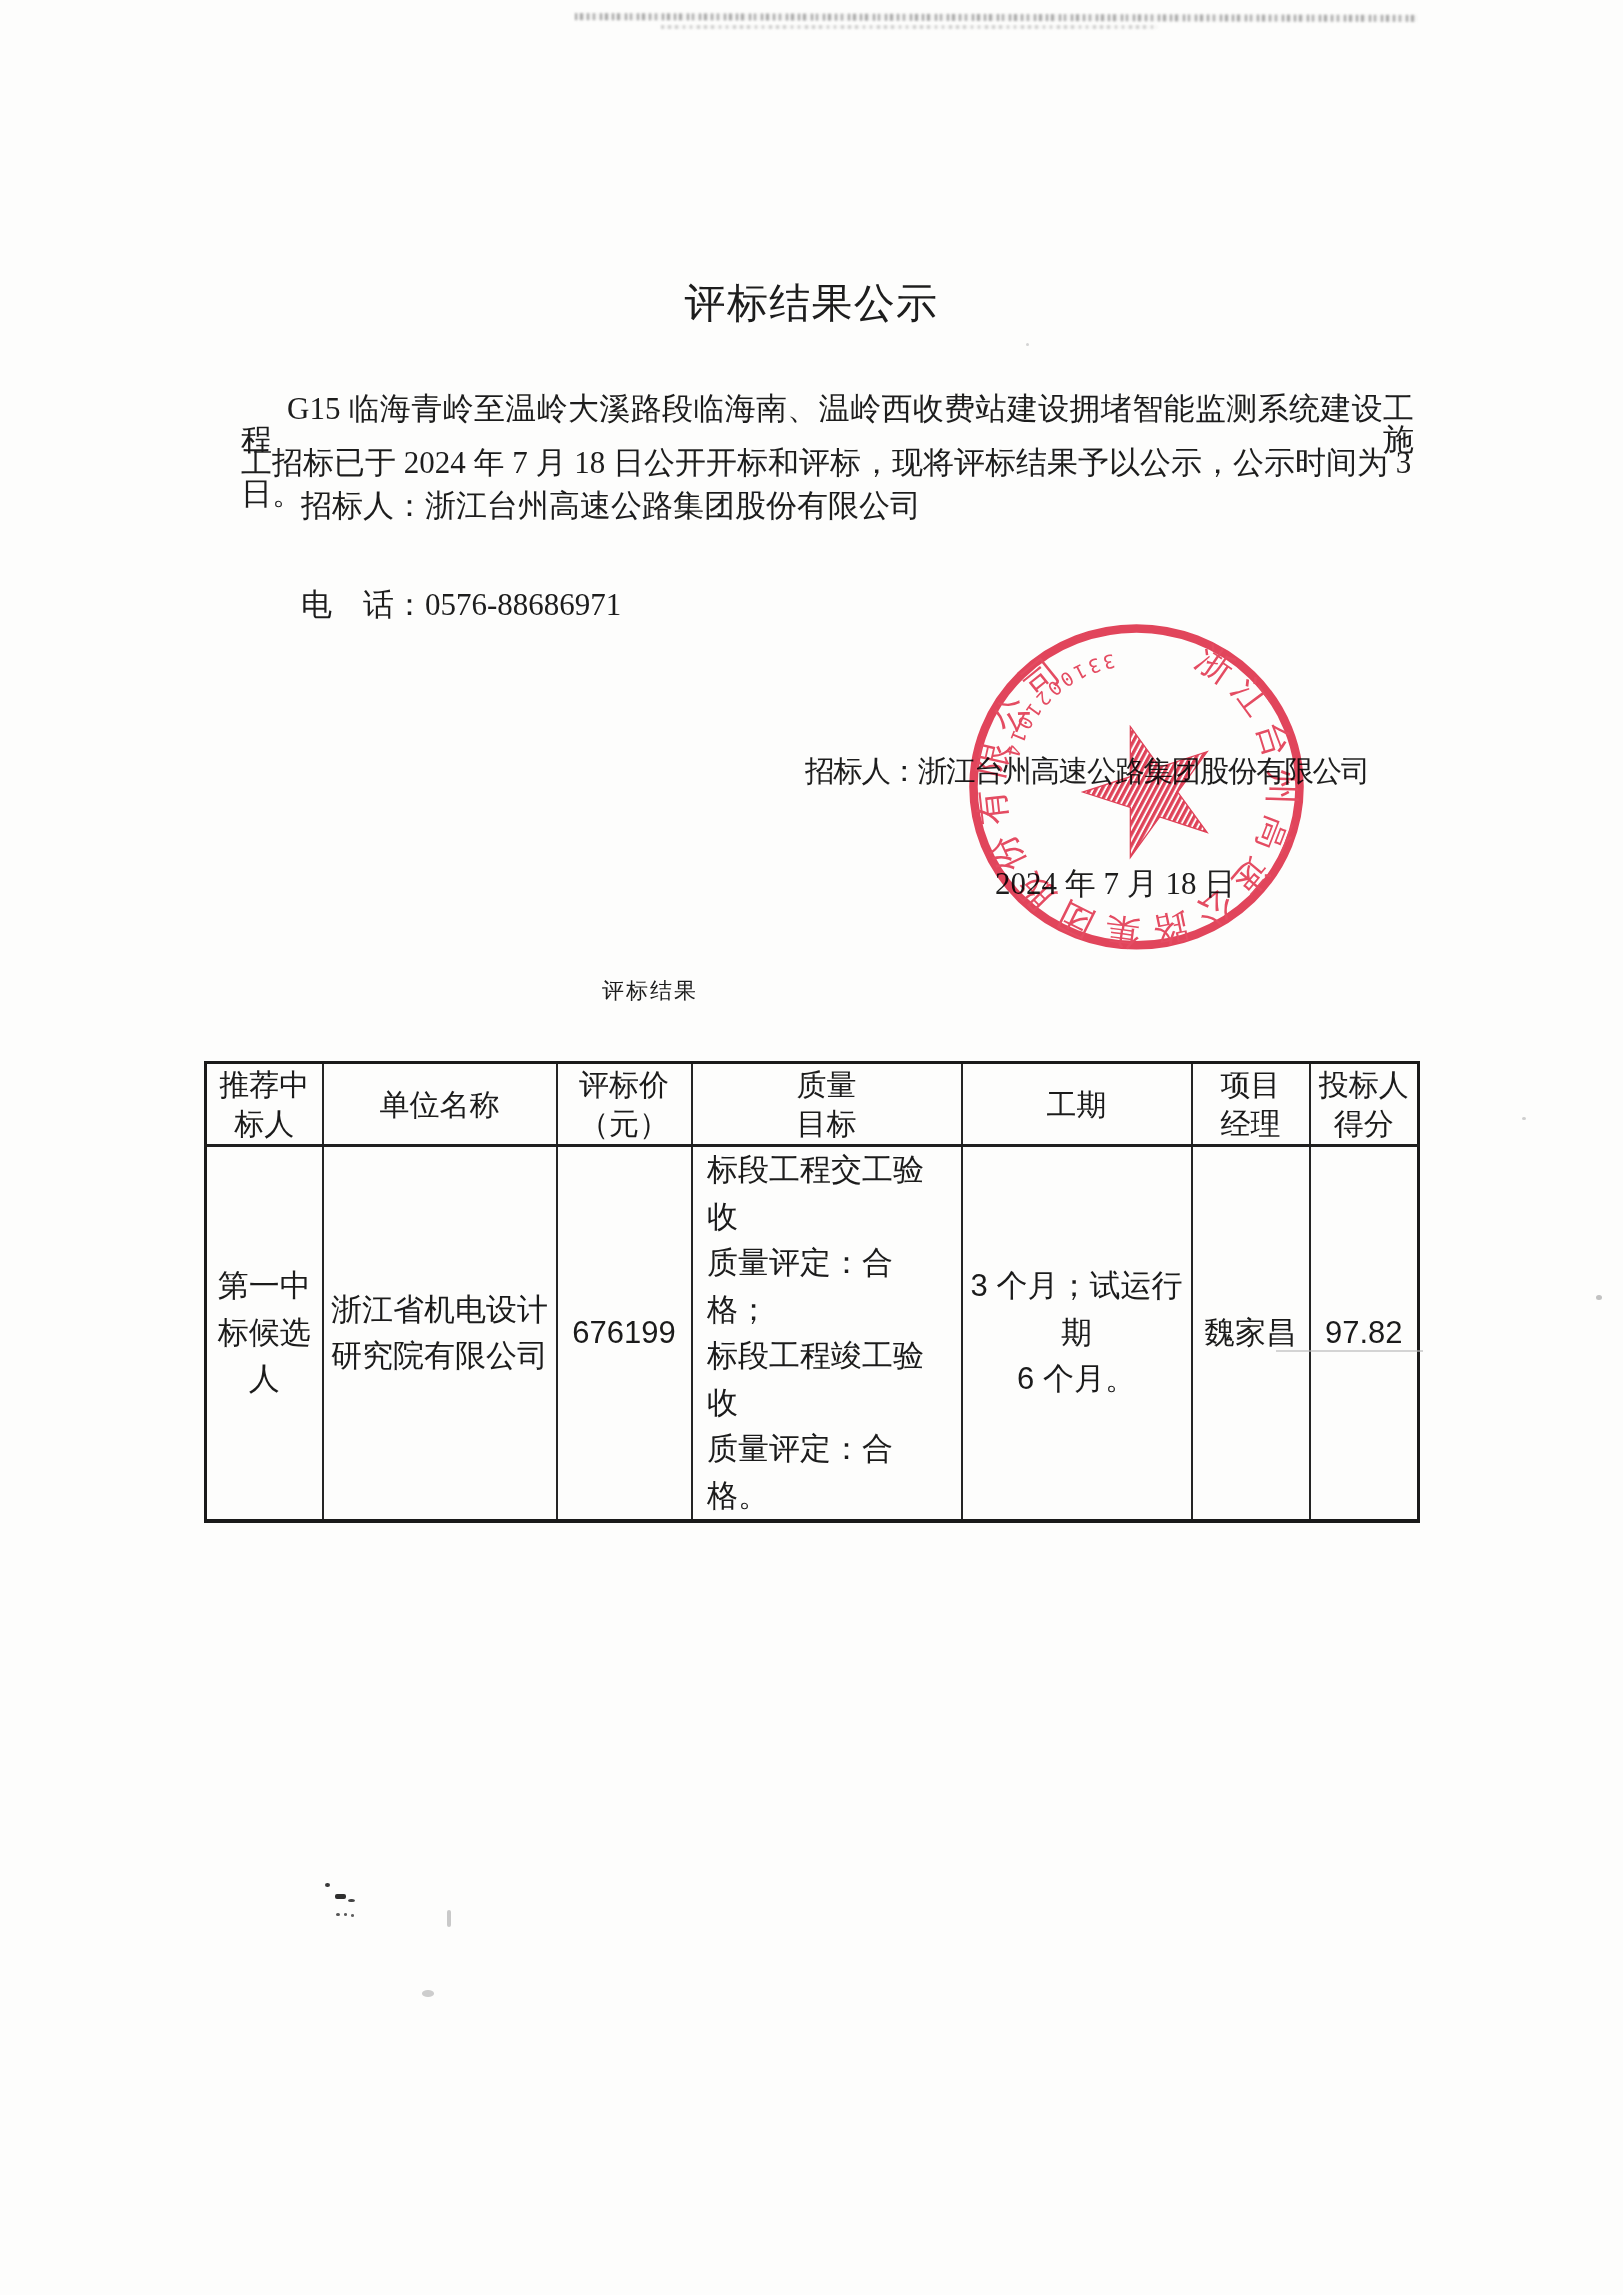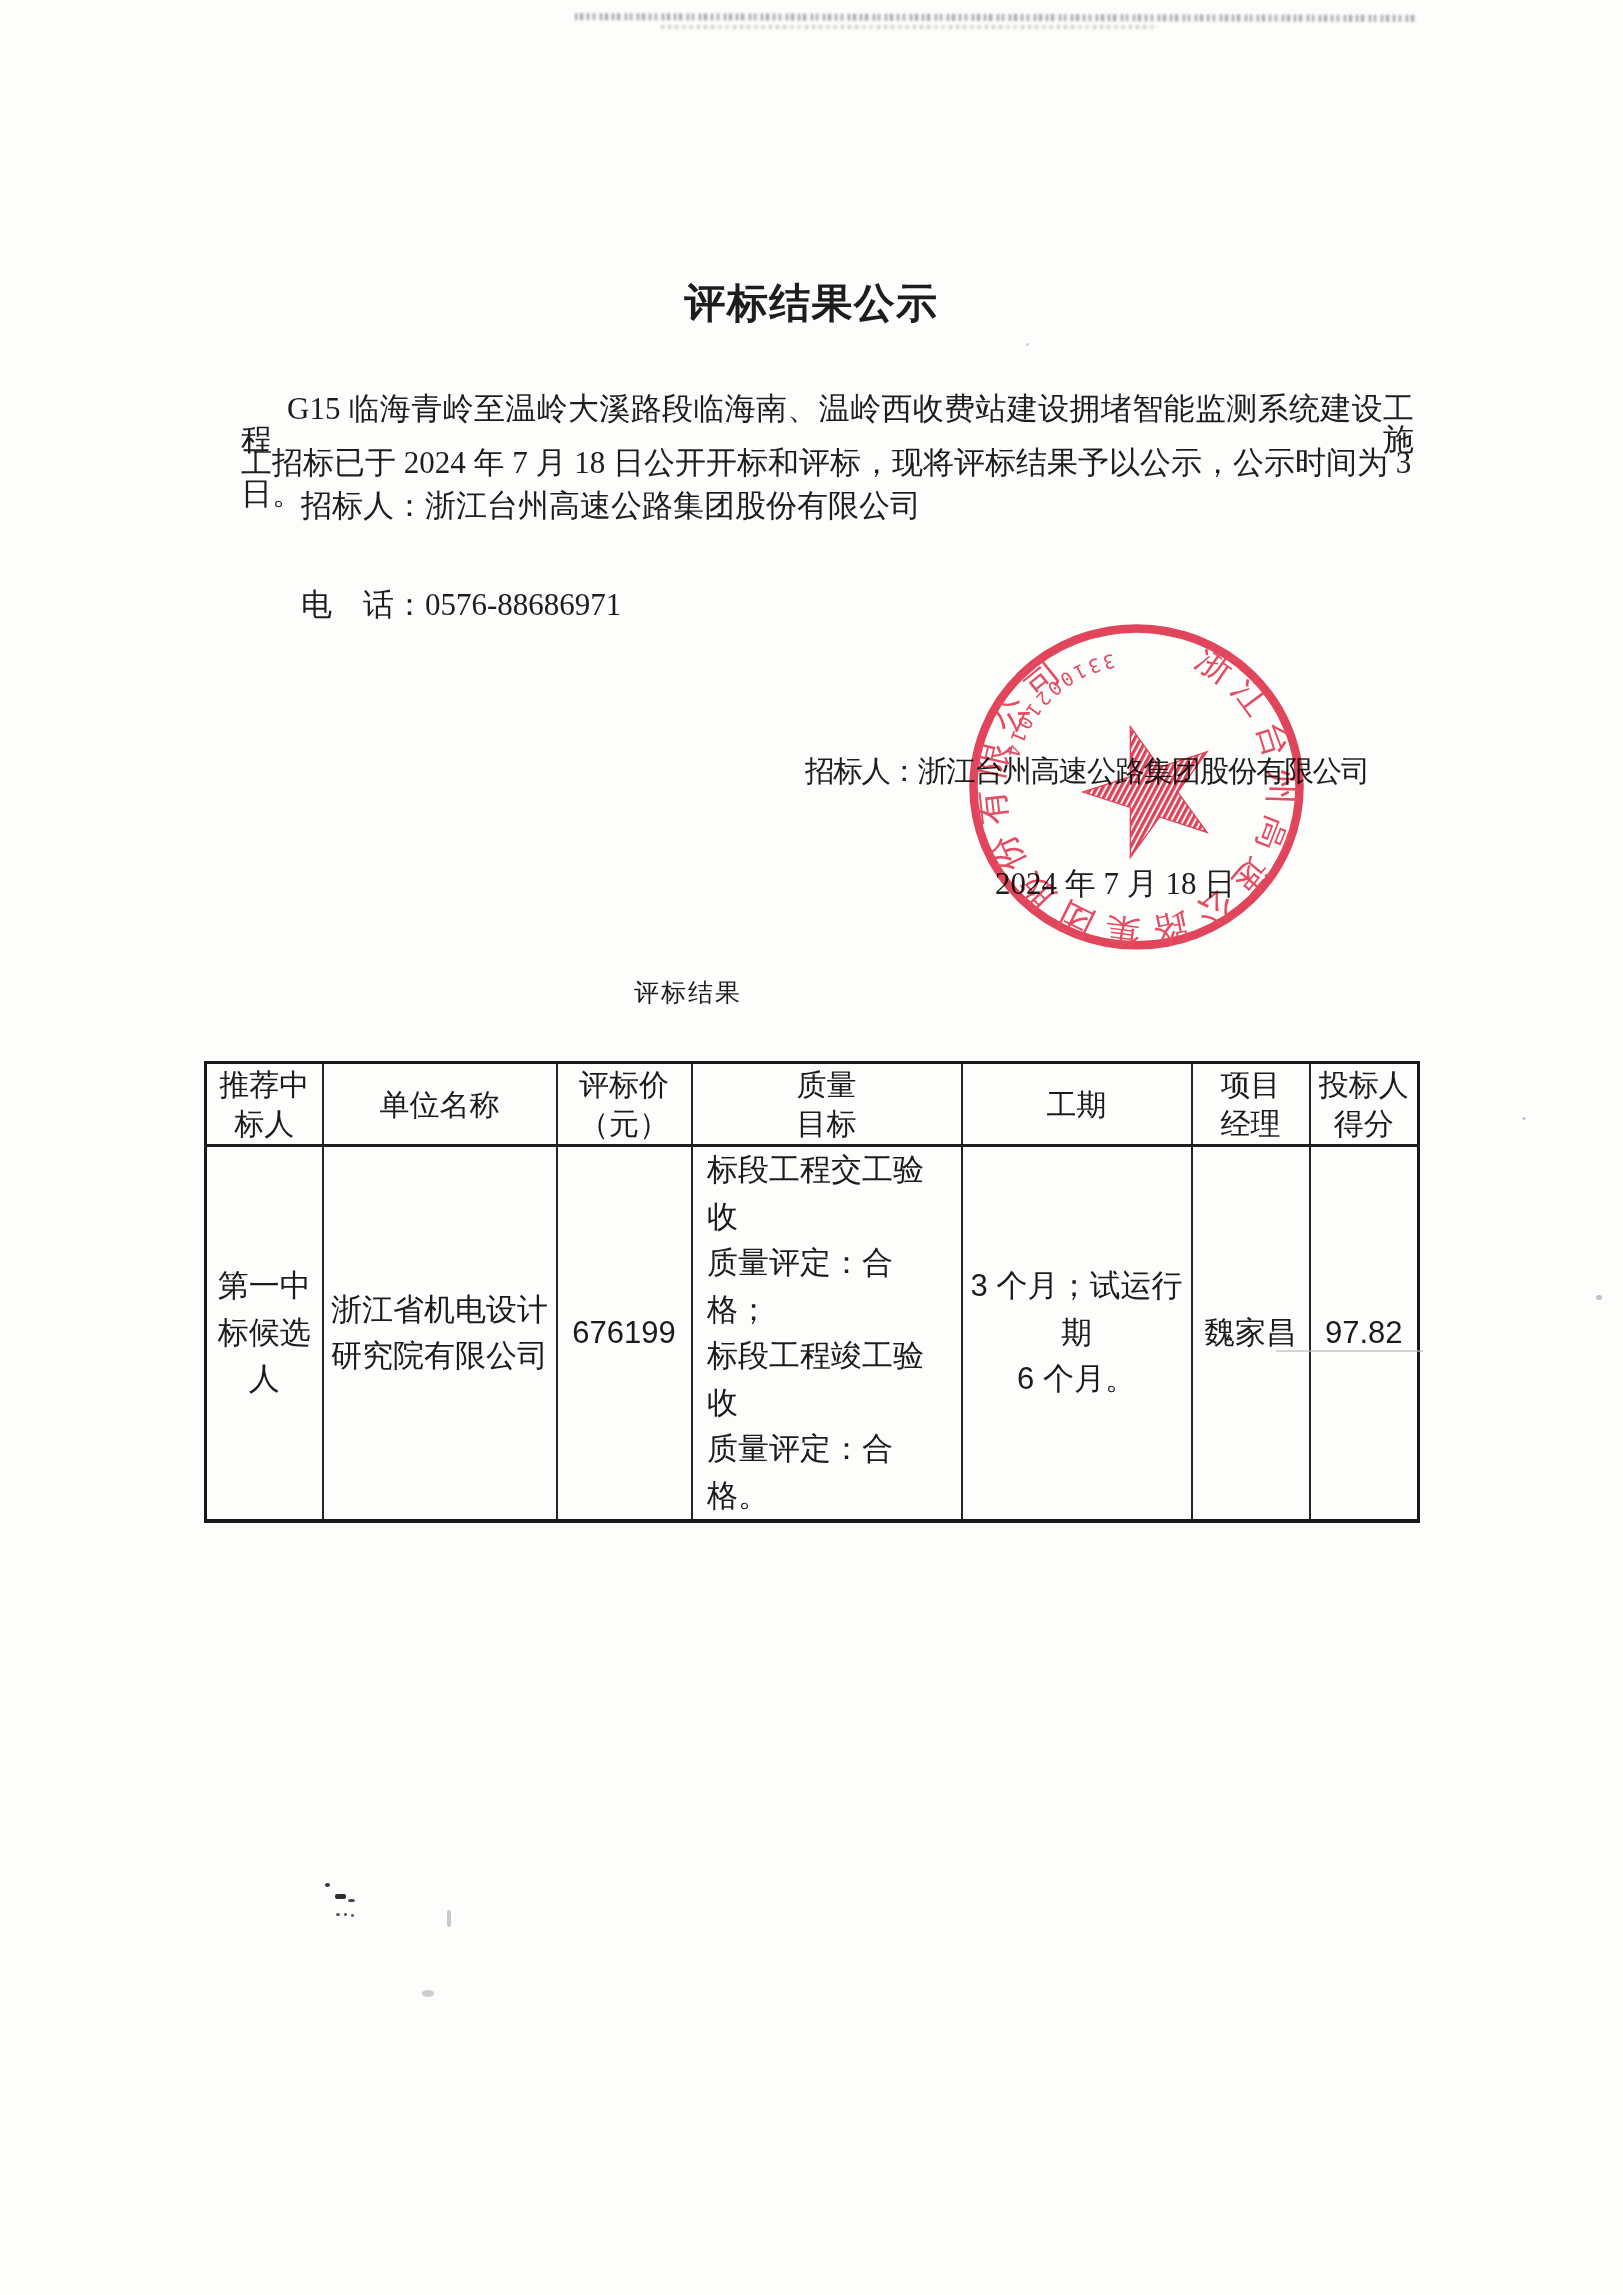--- a/index.html
+++ b/index.html
@@ -11,34 +11,34 @@
     overflow:hidden;
     font-family:"Liberation Serif","DejaVu Serif",serif;
     color:#1d1d1d;
   }
   .abs{position:absolute;line-height:1;white-space:nowrap;}
 
   .doc-title{
     left:0;top:283px;width:1623px;
     text-align:center;
     font-family:"Liberation Sans","DejaVu Sans",sans-serif;
-    font-weight:bold;font-size:41px;letter-spacing:1.3px;
+    font-weight:normal;font-size:41px;letter-spacing:1.3px;
   }
   .para-line{left:241px;width:1173px;font-size:31px;white-space:normal;margin-top:13px;}
   .para-line.first{top:380px;text-align:justify;text-align-last:justify;text-indent:46px;}
   .para-line.second{top:434px;}
   .contact{left:301px;font-size:31px;}
   .contact.tenderer{top:490px;}
   .contact.address{top:546px;}
   .contact.phone{top:589px;}
 
   .sig-line{left:805px;top:757px;font-size:29.5px;letter-spacing:-1.3px;}
   .date-line{left:995px;top:868px;font-size:31px;}
 
-  .table-caption{left:0;top:980px;width:1300px;text-align:center;font-size:25px;letter-spacing:2px;padding-left:38px;}
+  .table-caption{left:0;top:980px;width:1300px;text-align:center;font-size:22px;letter-spacing:2px;}
 
   .result-table{
     position:absolute;left:204px;top:1029px;
     border-collapse:collapse;table-layout:fixed;
     width:1214px;
     font-family:Liberation Sans, sans-serif;
     color:#1b1b1b;
     margin-top:32px;
   }
   .result-table th,.result-table td{

